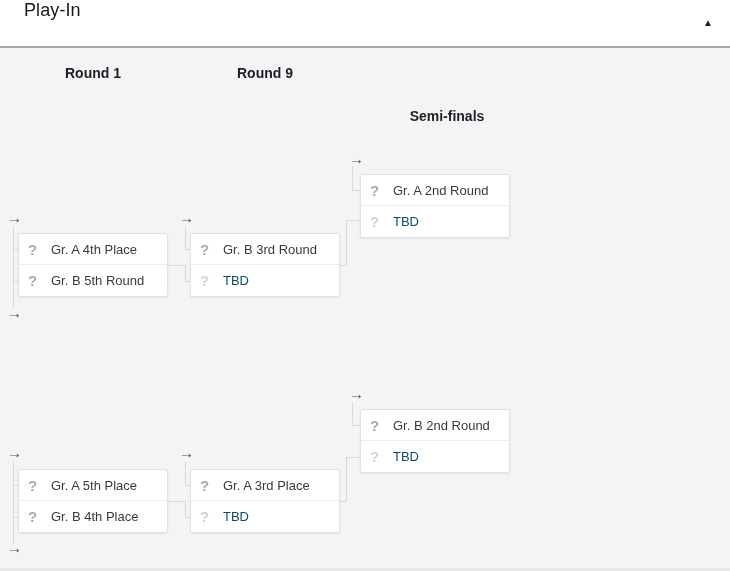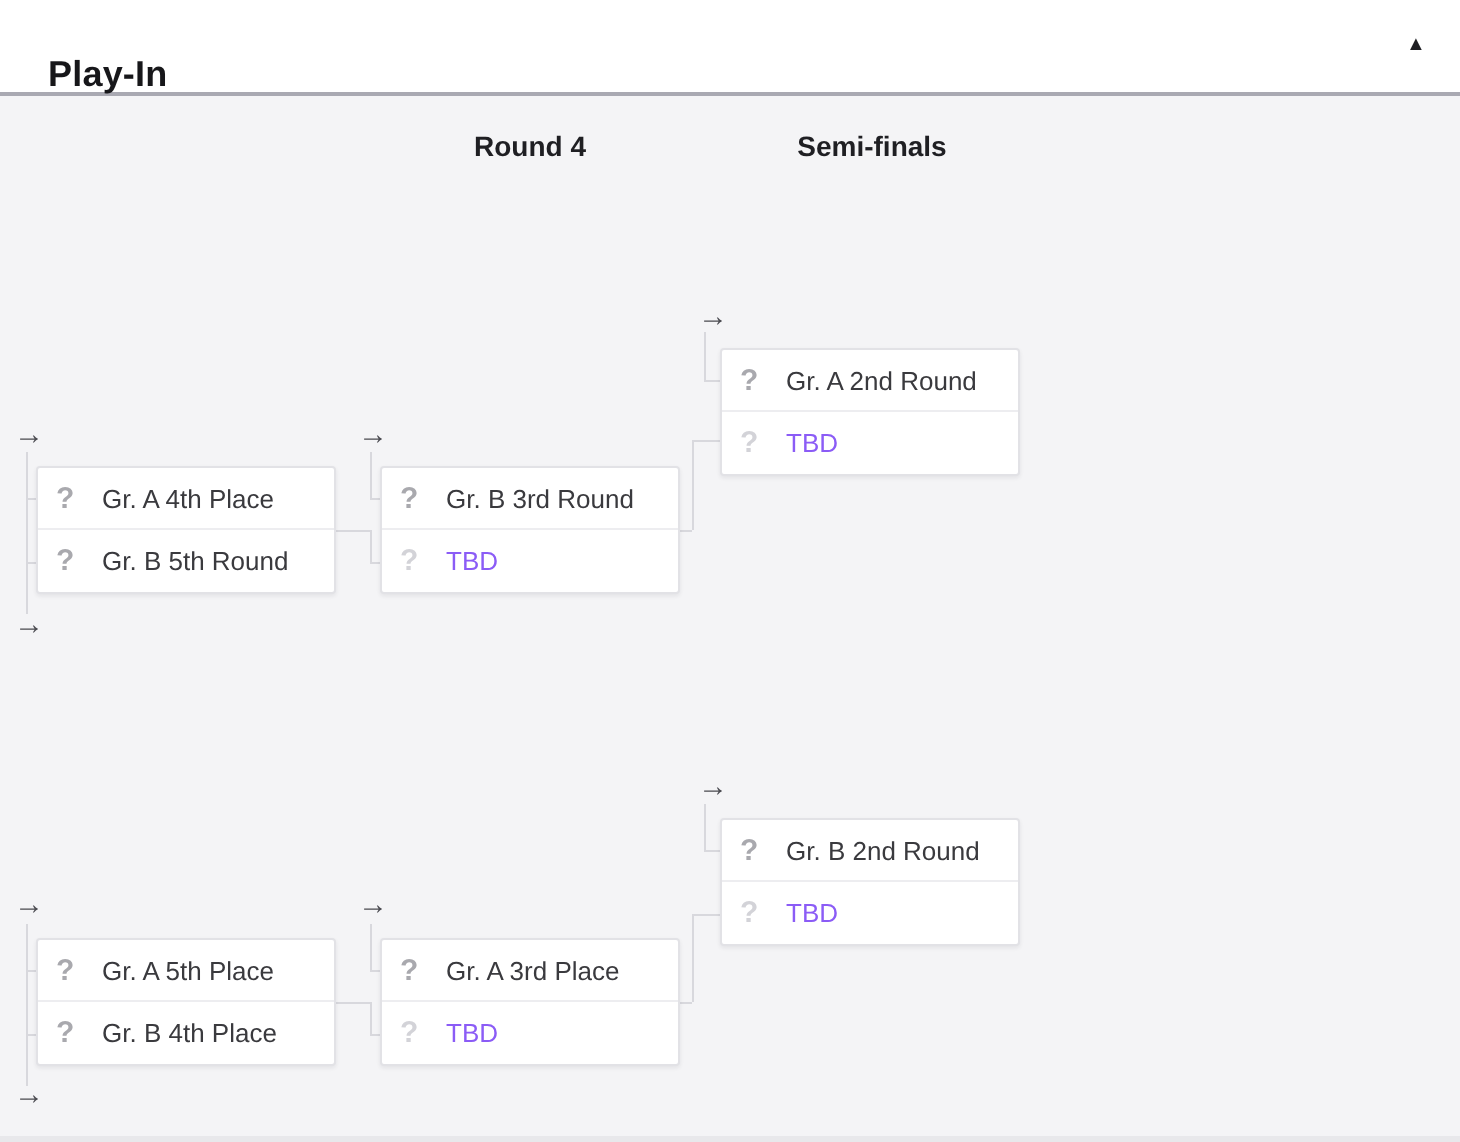--- a/index.html
+++ b/index.html
@@ -18,23 +18,23 @@
   .header {
     position: relative;
     height: 48px;
     background: #ffffff;
     border-bottom: 2px solid #a9a9b2;
     cursor: pointer;
   }
   .section-title {
     position: absolute;
     left: 24px;
-    top: 27px;
+    top: 0;
     font-size: 18px;
-    font-weight: 700;
+    font-weight: 400;
     color: #17171a;
     letter-spacing: 0.1px;
   }
   .collapse-btn {
     position: absolute;
     right: 10px;
     top: 12px;
     width: 24px;
     height: 22px;
     display: flex;
@@ -94,21 +94,21 @@
     color: #a9a9ae;
     line-height: 15px;
   }
   .slot-name {
     margin-left: 9px;
     font-size: 13px;
     color: #3a3a3e;
     white-space: nowrap;
   }
   .slot.tbd .qmark { color: #d3d3d8; }
-  .slot.tbd .slot-name { color: #8b5cf6; }
+  .slot.tbd .slot-name { color: #0c4a6e; }
 
   
   .hline, .vline {
     position: absolute;
     background: #d8d8dd;
     z-index: 1;
   }
   .hline { height: 1px; }
   .vline { width: 1px; }
   .arrow {
@@ -133,22 +133,23 @@
 
   <div class="header">
     <div class="section-title">Play-In</div>
     <button class="collapse-btn">
       <span class="collapse-icon">▲</span>
     </button>
   </div>
 
   <div class="bracket">
 
-    <div class="col-header" style="left:190px;width:150px;">Round 4</div>
-    <div class="col-header" style="left:360px;width:152px;">Semi-finals</div>
+    <div class="col-header" style="left:18px;width:150px;">Round 1</div>
+    <div class="col-header" style="left:190px;width:150px;">Round 9</div>
+    <div class="col-header" style="left:371px;width:152px;margin-top:43px;">Semi-finals</div>
 
     <div class="arrow" style="left:7px;top:162px;">→</div>
     <div class="arrow" style="left:7px;top:257px;">→</div>
     <div class="arrow" style="left:179px;top:162px;">→</div>
     <div class="arrow" style="left:349px;top:103px;">→</div>
     <div class="arrow" style="left:7px;top:397px;">→</div>
     <div class="arrow" style="left:7px;top:492px;">→</div>
     <div class="arrow" style="left:179px;top:397px;">→</div>
     <div class="arrow" style="left:349px;top:338px;">→</div>
 

